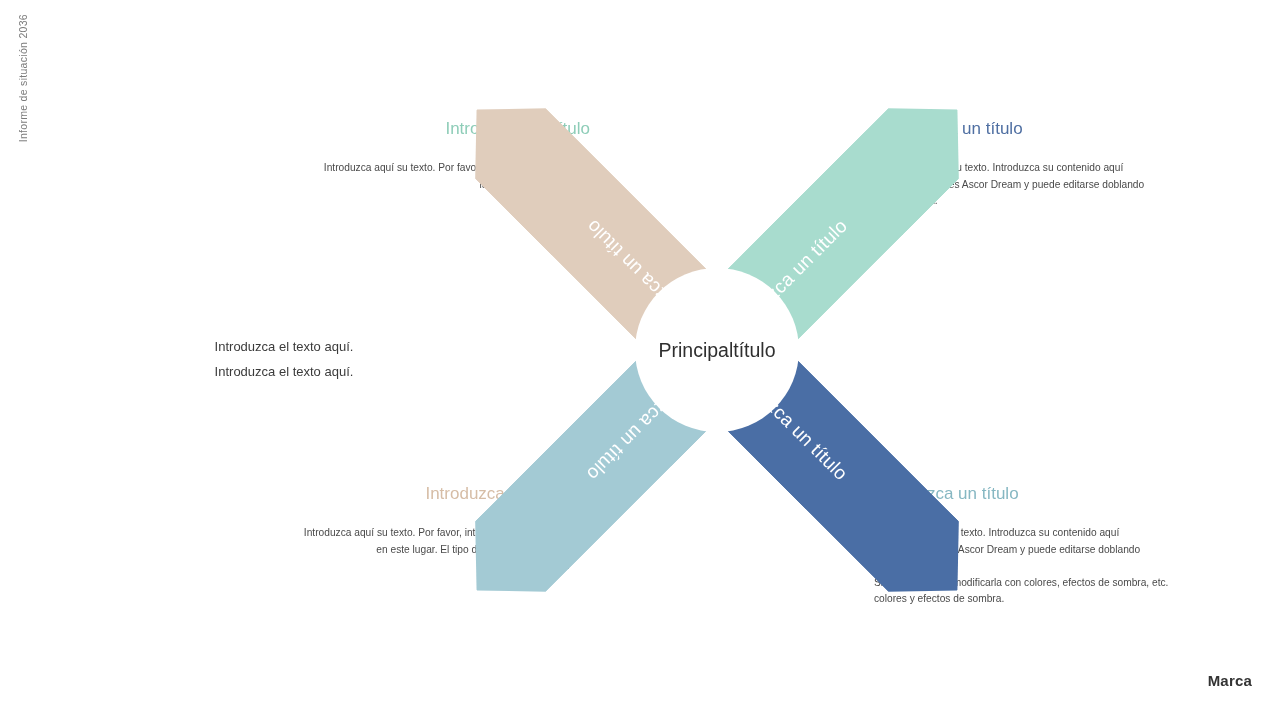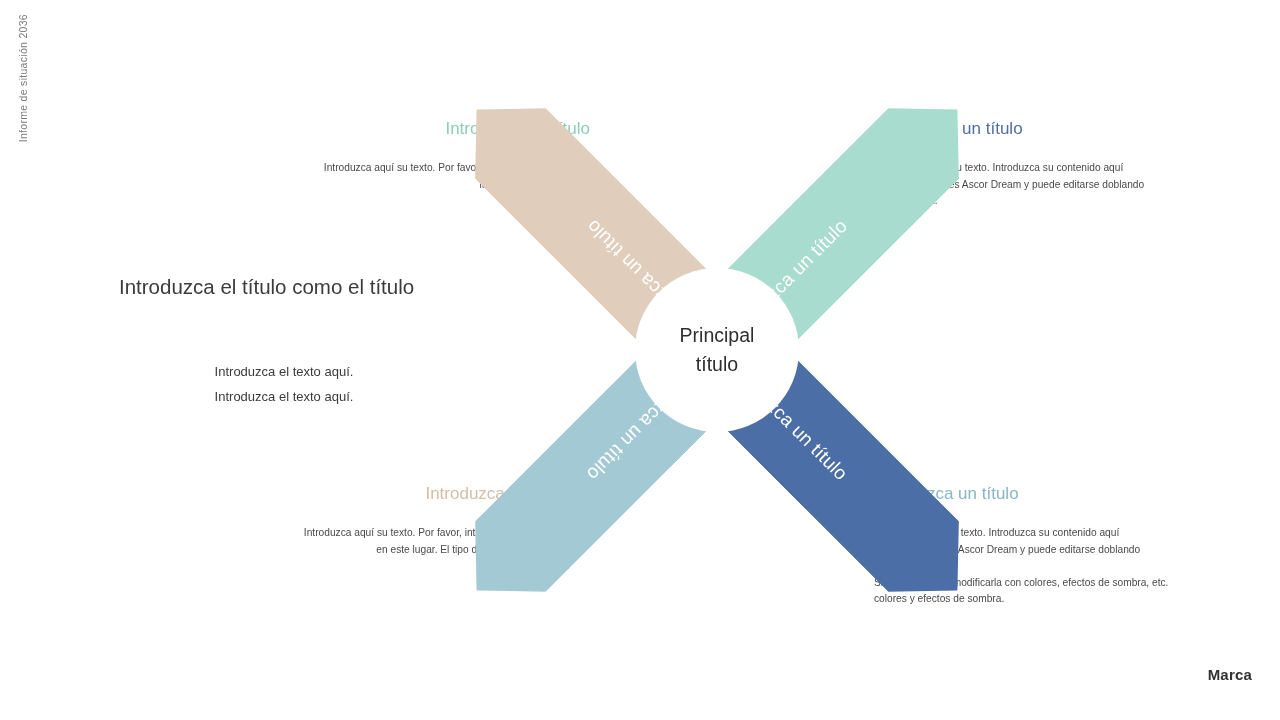--- a/index.html
+++ b/index.html
@@ -87,44 +87,43 @@
 
   
   .arrow.tail-round { border-top-left-radius:26px; border-bottom-left-radius:26px; }
 
   #center-circle {
     position:absolute;
     left:-82px; top:-82px;
     width:164px; height:164px;
     border-radius:50%;
     background:#ffffff;
-    display:flex; flex-direction:column;
+    display:flex; 
     align-items:center; justify-content:center;
     z-index:40;
   }
   #center-circle .cc-line {
     font-size:19.5px; line-height:29px; color:#2f2f2f; white-space:nowrap;
   }
 
   
   #brand {
-    position:absolute; right:28px; bottom:37px;
+    position:absolute; right:28px; bottom:31px;
     font-size:15px; font-weight:700; color:#333333;
     letter-spacing:.2px;
   }
 </style>
 </head>
 <body>
 
 <div id="side-label">
   <span>Informe de situación 2036</span>
 </div>
 
 <div id="left-col">
-  <div id="left-title">Introduzca el título como el título</div>
   <div id="left-lines">
     <div class="ln">Introduzca el texto aquí.</div>
     <div class="ln">Introduzca el texto aquí.</div>
   </div>
 </div>
 
 <div class="quad" id="quad-tl">
   <div class="q-title">Introduzca un título</div>
   <div class="q-body">
     <div>Introduzca aquí su texto. Por favor, introduzca el texto aquí</div>

